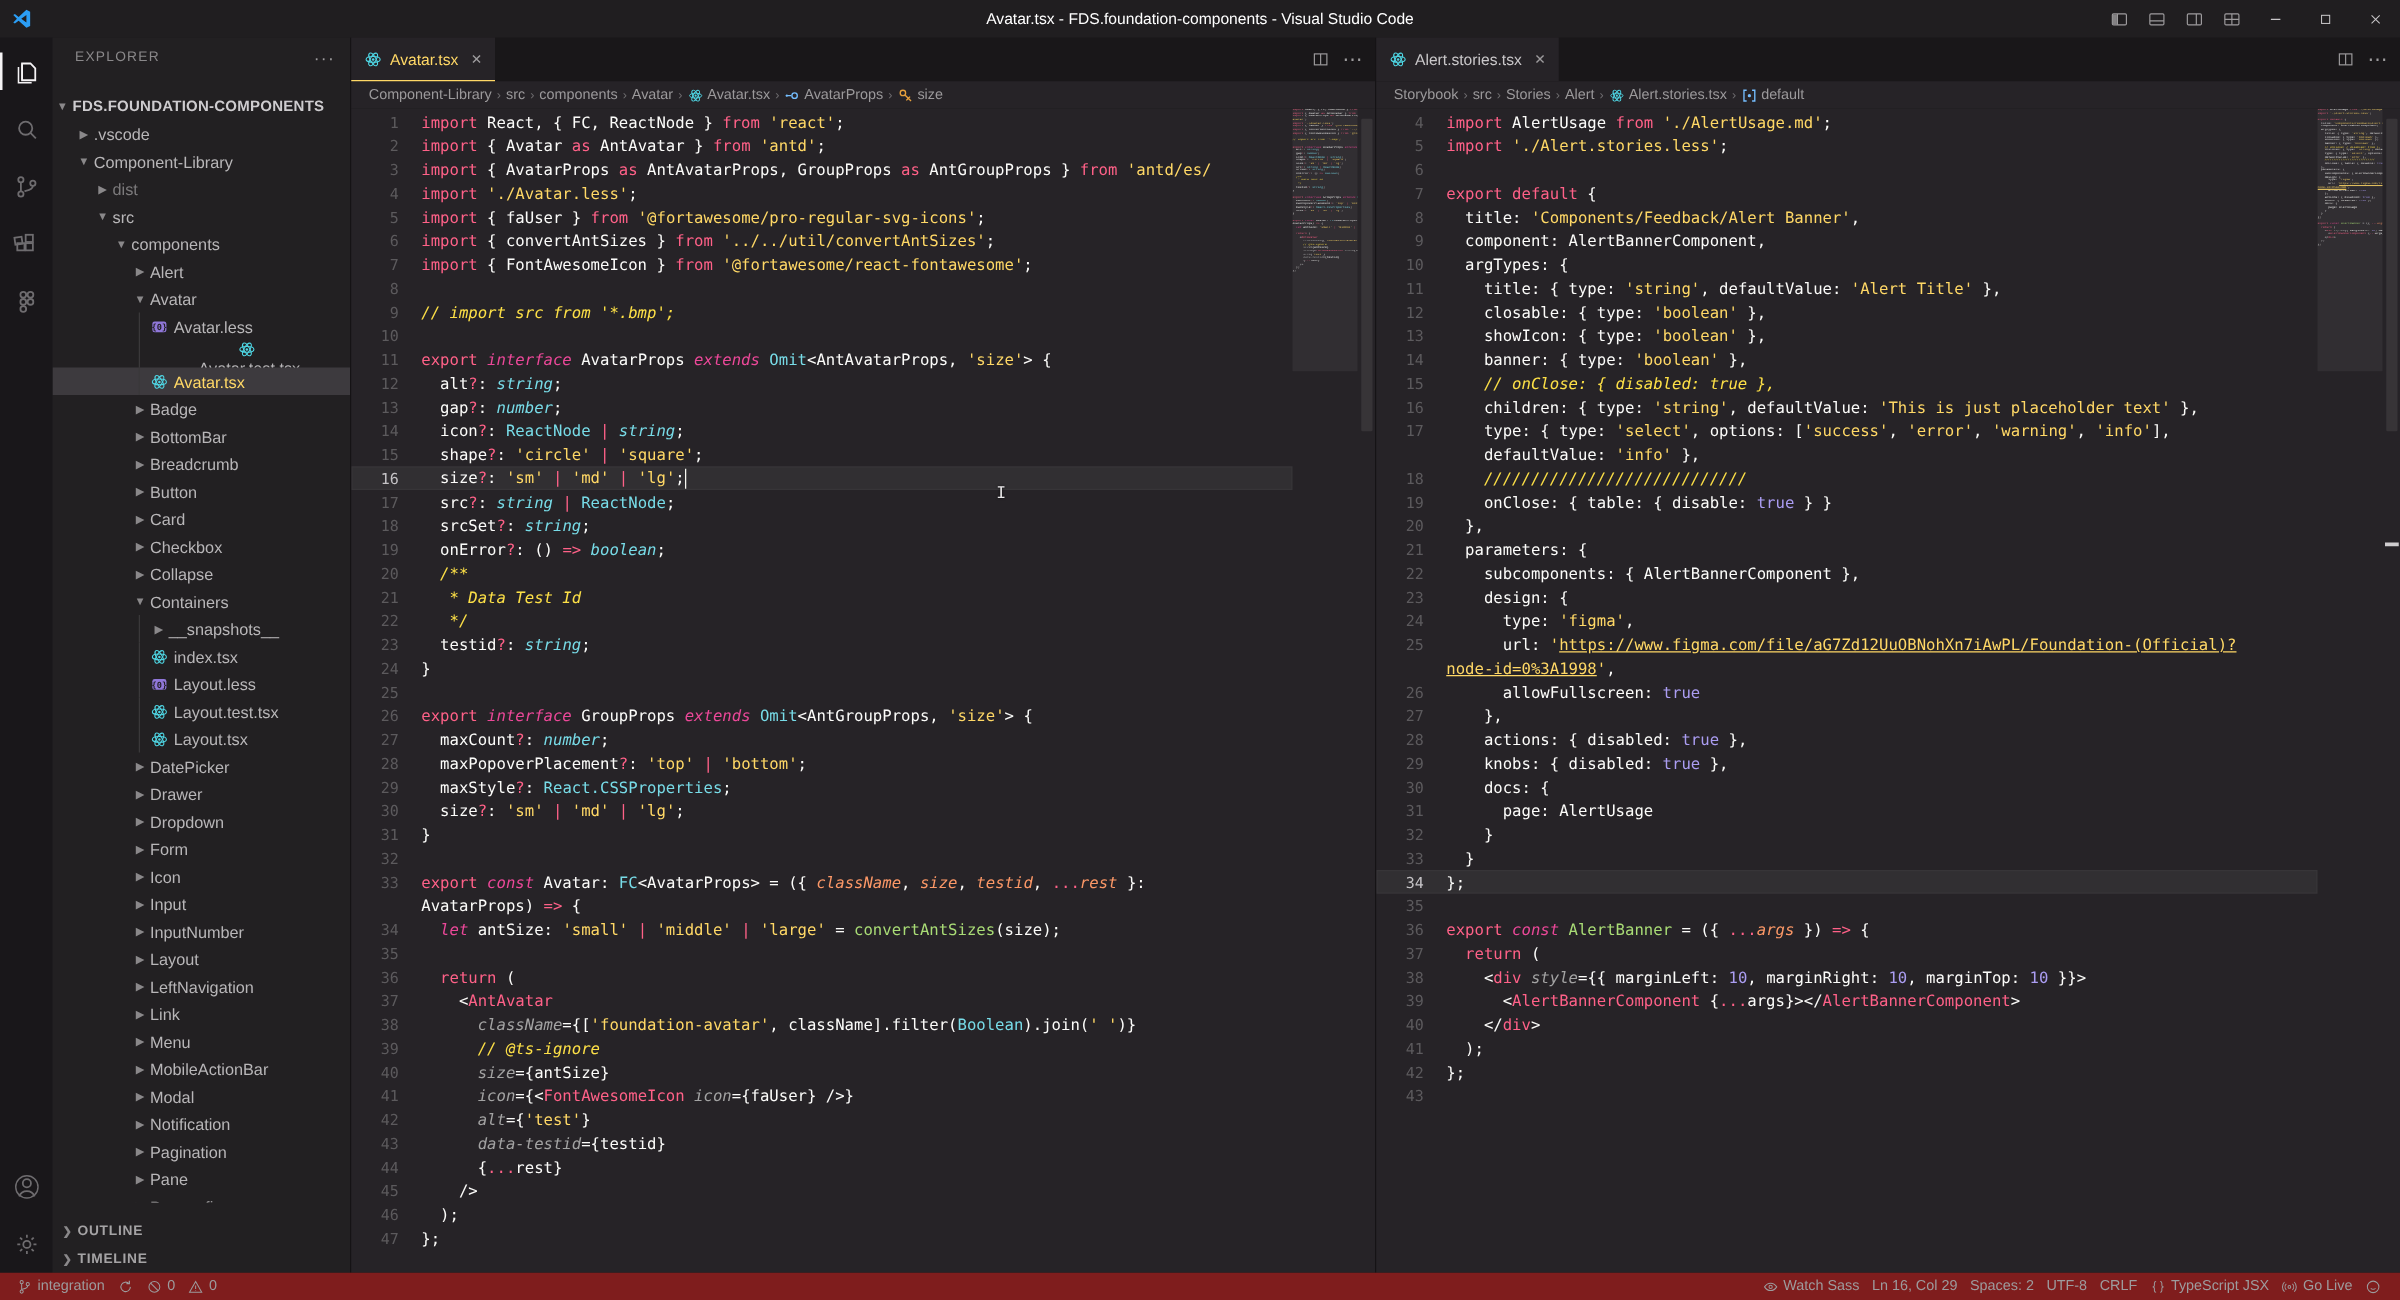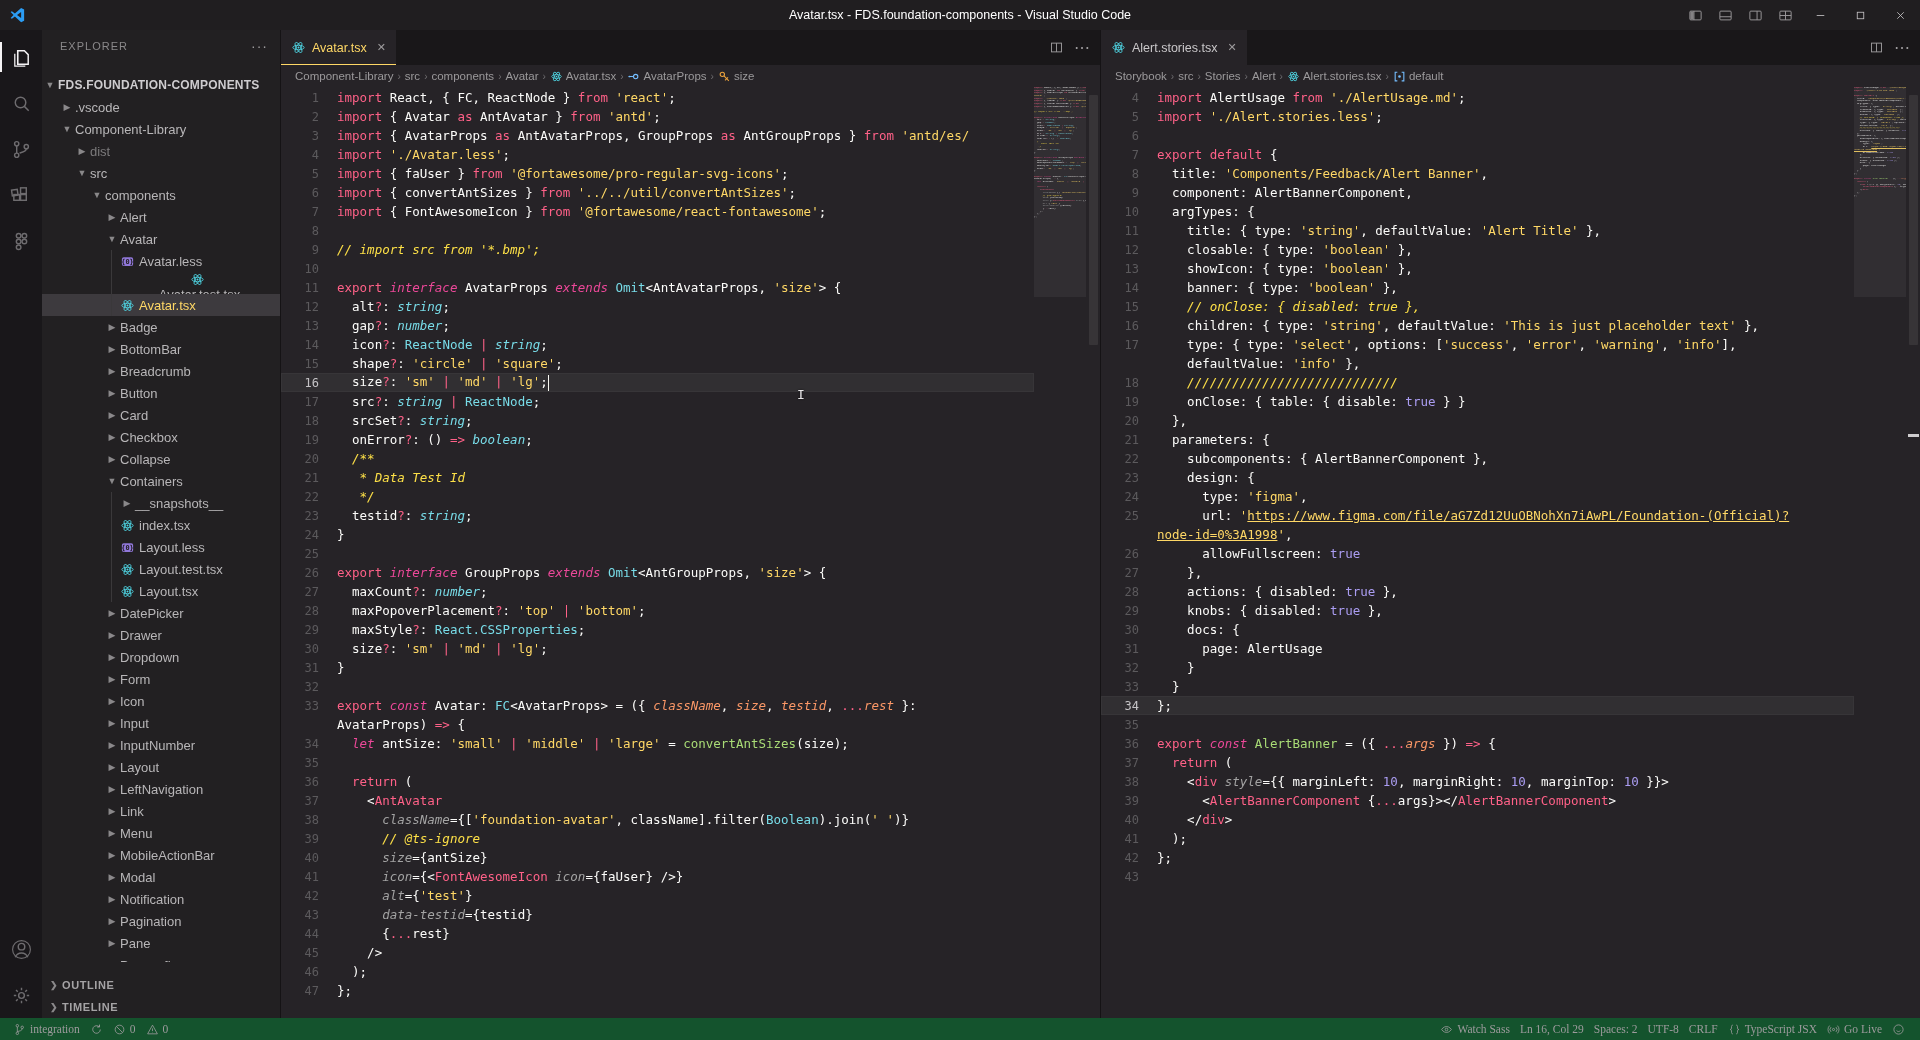--- a/index.html
+++ b/index.html
@@ -64,21 +64,21 @@
   .tk-c { color:#fde047; font-style:italic; } .tk-w { color:#fcfcfa; }
   .tk-u { color:#ffd866; text-decoration:underline; }
   .cursor { display:inline-block; width:1.5px; height:16px; background:#f8f8f2; vertical-align:middle; }
   .minimap { position:absolute; top:0; right:14px; width:52px; overflow:hidden; opacity:0.85; }
   .mini-row { height:2.7px; font-size:2.4px; line-height:2.7px; white-space:pre; overflow:hidden; }
   .mini-slider { position:absolute; top:0; right:14px; width:52px; height:210px; background:rgba(255,255,255,0.05); }
   .vthumb { position:absolute; width:9px; background:rgba(255,255,255,0.08); border-radius:1px; }
   .ruler-mark { position:absolute; right:1px; width:11px; height:3px; background:#cfcdcf; }
   .ibeam { position:absolute; color:#e8e6e8; font-size:13px; font-family:"DejaVu Sans Mono",monospace; text-shadow:0 0 2px rgba(0,0,0,0.8); }
 
-  .statusbar { height:22px; background:#14532d; display:flex; align-items:center; font-size:11.5px; color:#9d9b9d; padding:0 10px 0 8px;font-family:Liberation Serif, serif; }
+  .statusbar { height:22px; background:#7f1d1d; display:flex; align-items:center; font-size:11.5px; color:#9d9b9d; padding:0 10px 0 8px; }
   .st-item { display:flex; align-items:center; gap:4px; padding:0 5px; height:22px; }
   .st-right { margin-left:auto; display:flex; align-items:center; }
   .st-ic { font-size:11px; display:flex; align-items:center; }
   svg { display:block; }
 </style>
 </head>
 <body>
 
 <div class="titlebar">
   <svg class="vslogo" viewBox="0 0 24 24">

